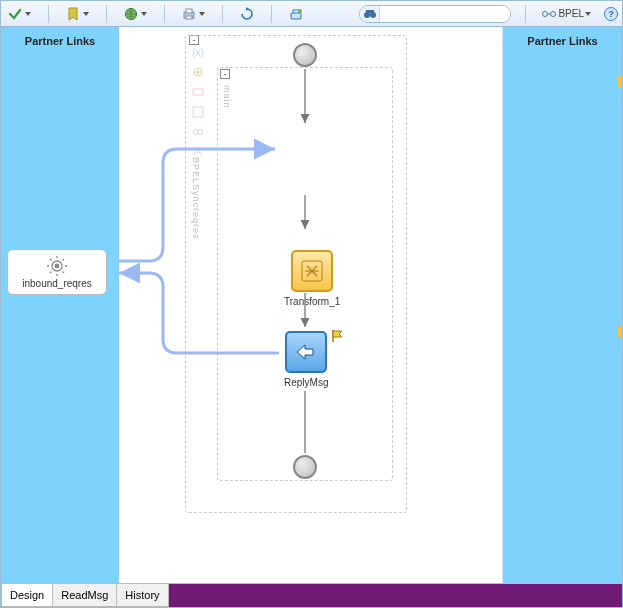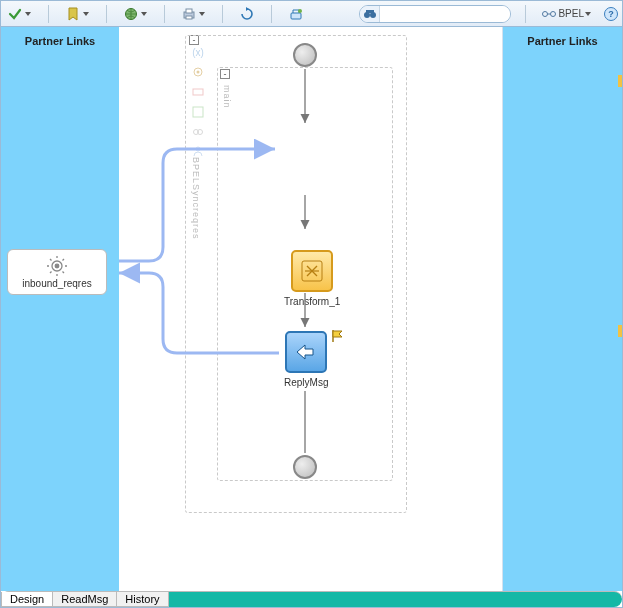--- a/index.html
+++ b/index.html
@@ -44,21 +44,21 @@
   
   .flag { position:absolute; width:14px; height:14px; }
   
   .zoombar { height:24px; background:#eef4fb; border-top:1px solid #d4e1ee; display:flex; align-items:center; justify-content:flex-end; padding:0 6px; gap:6px;}
   .zoom-in { width:36px; height:16px; border:1px solid #8fa7bc; font-size:10px; padding:0 2px;}
   .spin { display:flex; flex-direction:column; }
   .spin-btn { width:12px; height:8px; border:1px solid #8fa7bc; background:#e8eef4; font-size:6px; line-height:6px; text-align:center; cursor:pointer;}
   .slider-track { width:150px; height:4px; background:#cbd7e2; position:relative; border-radius:2px;}
   .slider-knob { position:absolute; top:-5px; width:10px; height:14px; background:#e8eef4; border:1px solid #7f97ad; border-radius:2px; cursor:pointer;}
   
-  .tabs { height:16px; display:flex; border-top:1px solid #bbb; background:#14b8a6;border-radius:8px;}
+  .tabs { height:24px; display:flex; border-top:1px solid #bbb; background:#701a75;}
   .tab { padding:2px 8px; font-size:11px; border:1px solid #bbb; border-top:none; background:#f1f1f1; margin-right:-1px; cursor:pointer; display:flex; align-items:center;}
   .tab.active { background:#fff; font-weight:normal; }
   
   .svg-overlay { position:absolute; left:0; top:0; pointer-events:none; z-index:2;}
   .right-edge-mark { position:absolute; right:0; width:4px; height:12px; background:#f2c244; }
 </style>
 </head>
 <body>
 
 <div class="root">

